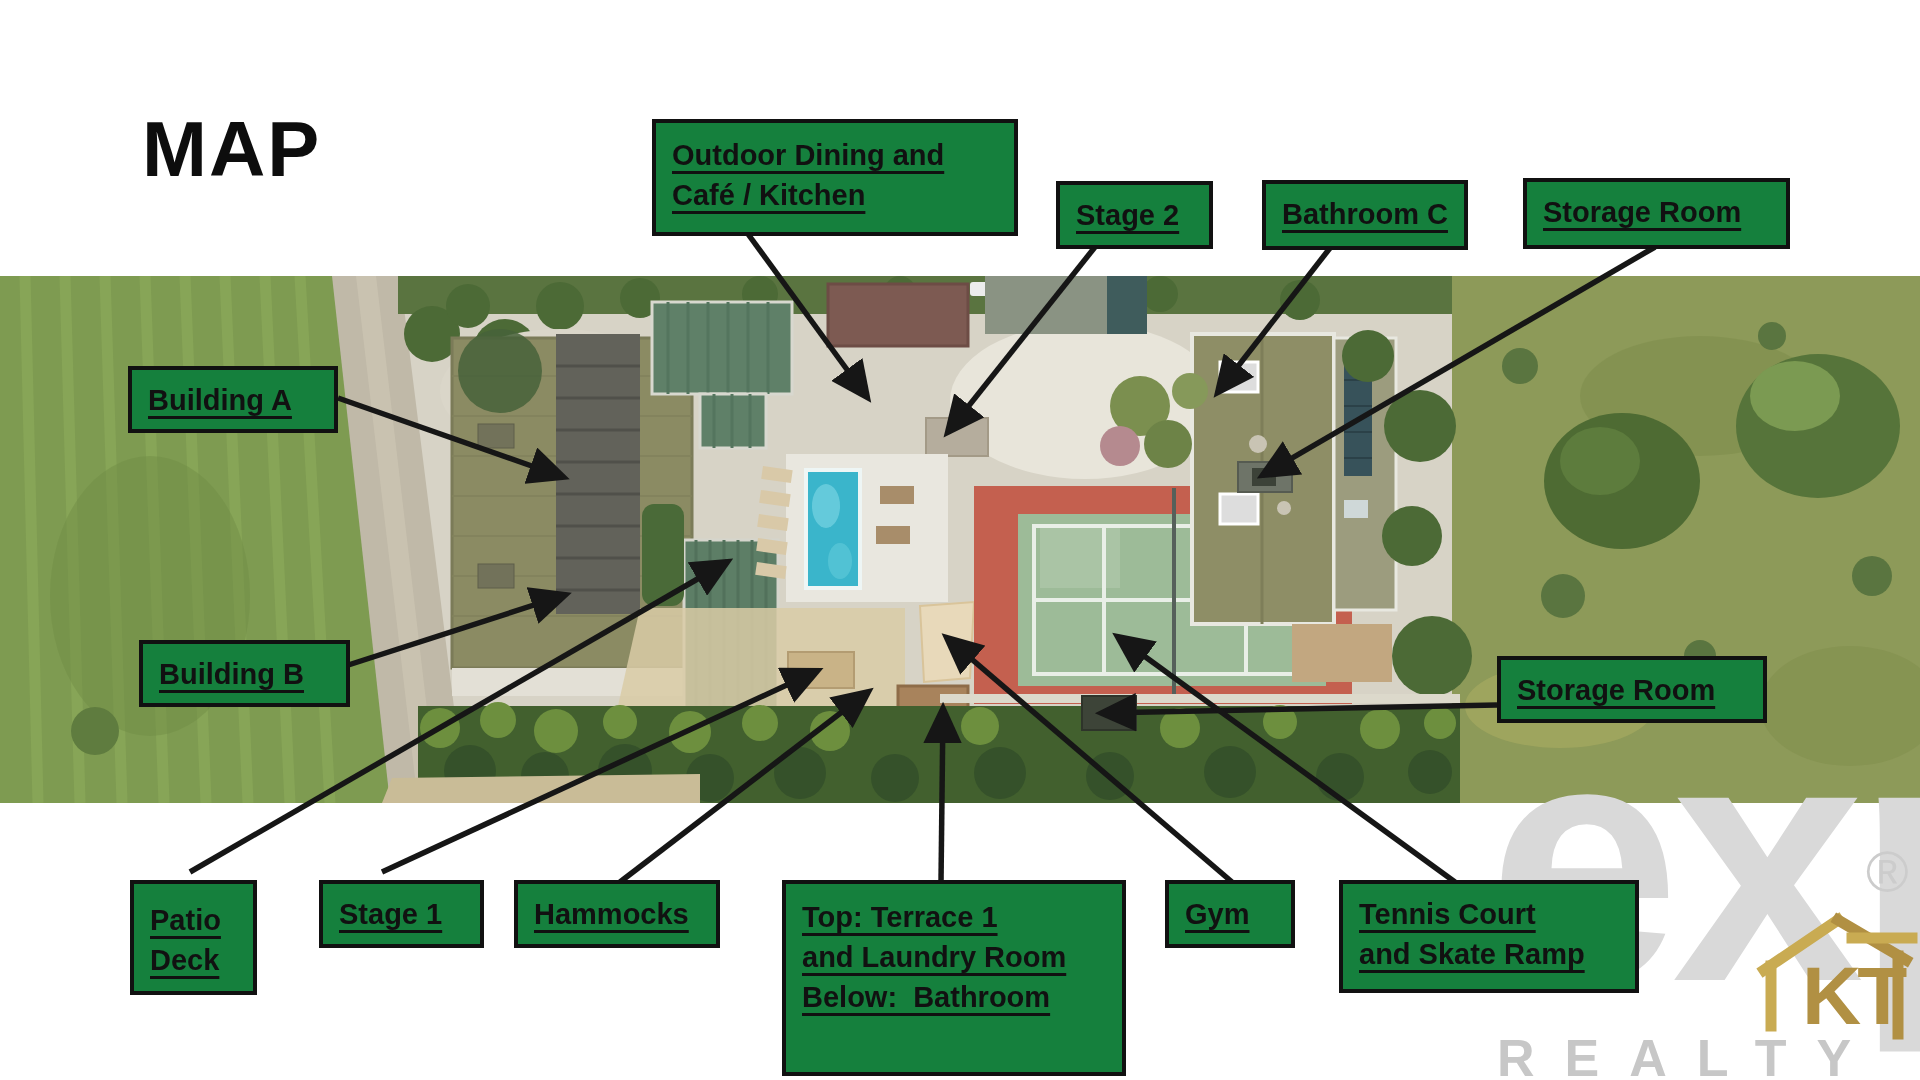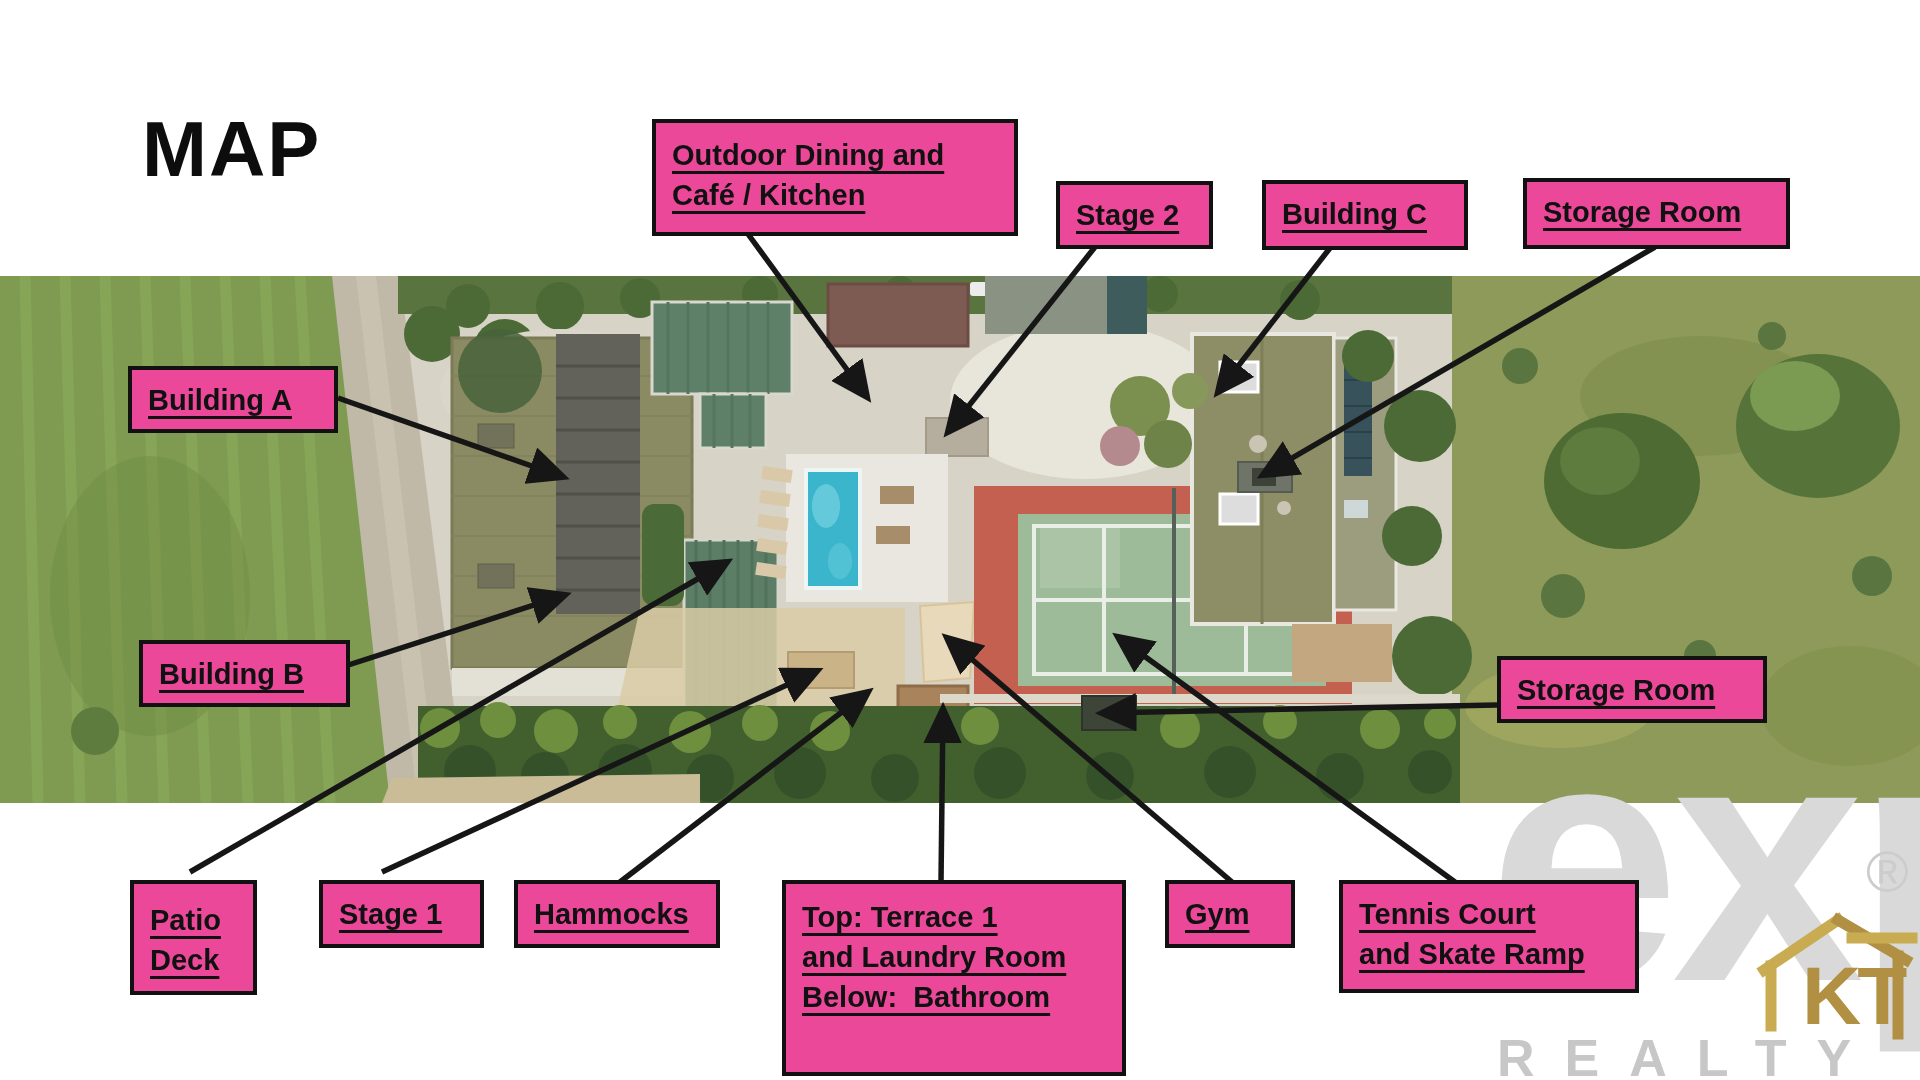--- a/index.html
+++ b/index.html
@@ -10,21 +10,21 @@
   .map-title{position:absolute;left:98px;top:104px;font-size:78px;font-weight:800;
              letter-spacing:2px;color:#0d0d0d;z-index:40;margin-left:44px;}
 
   
   .photo{position:absolute;left:0;top:276px;width:1920px;height:527px;z-index:1;}
 
   
   .overlay{position:absolute;left:0;top:0;width:1920px;height:1080px;z-index:20;pointer-events:none;}
 
   
-  .callout{position:absolute;background:#ec4899;border:4px solid #111111;box-sizing:border-box;
+  .callout{position:absolute;background:#15803d;border:4px solid #111111;box-sizing:border-box;
            color:#111111;font-weight:700;font-size:29px;line-height:40px;
            padding:10px 12px 6px 16px;z-index:30;}
   .callout span{display:block;white-space:pre;text-decoration:underline;
                 text-decoration-thickness:2.5px;text-underline-offset:6px;}
 
   
   .exp-logo{position:absolute;left:0;top:0;width:1920px;height:1080px;z-index:5;pointer-events:none;}
   .exp-word{position:absolute;left:1488px;top:688px;font-size:345px;font-weight:700;
             letter-spacing:-8px;color:#d9d9d9;line-height:1;}
   .exp-reg{position:absolute;left:1866px;top:838px;font-size:58px;font-weight:400;color:#cccccc;}
@@ -317,21 +317,21 @@
   <div class="callout" style="left:652px;top:119px;width:366px;height:117px;padding-top:12px;">
     <span>Outdoor Dining and</span>
     <span>Café / Kitchen</span>
   </div>
 
   <div class="callout" style="left:1056px;top:181px;width:157px;height:68px;">
     <span>Stage 2</span>
   </div>
 
   <div class="callout" style="left:1262px;top:180px;width:206px;height:70px;">
-    <span>Building C</span>
+    <span>Bathroom C</span>
   </div>
 
   <div class="callout" style="left:1523px;top:178px;width:267px;height:71px;">
     <span>Storage Room</span>
   </div>
 
   <div class="callout" style="left:128px;top:366px;width:210px;height:67px;">
     <span>Building A</span>
   </div>
 

